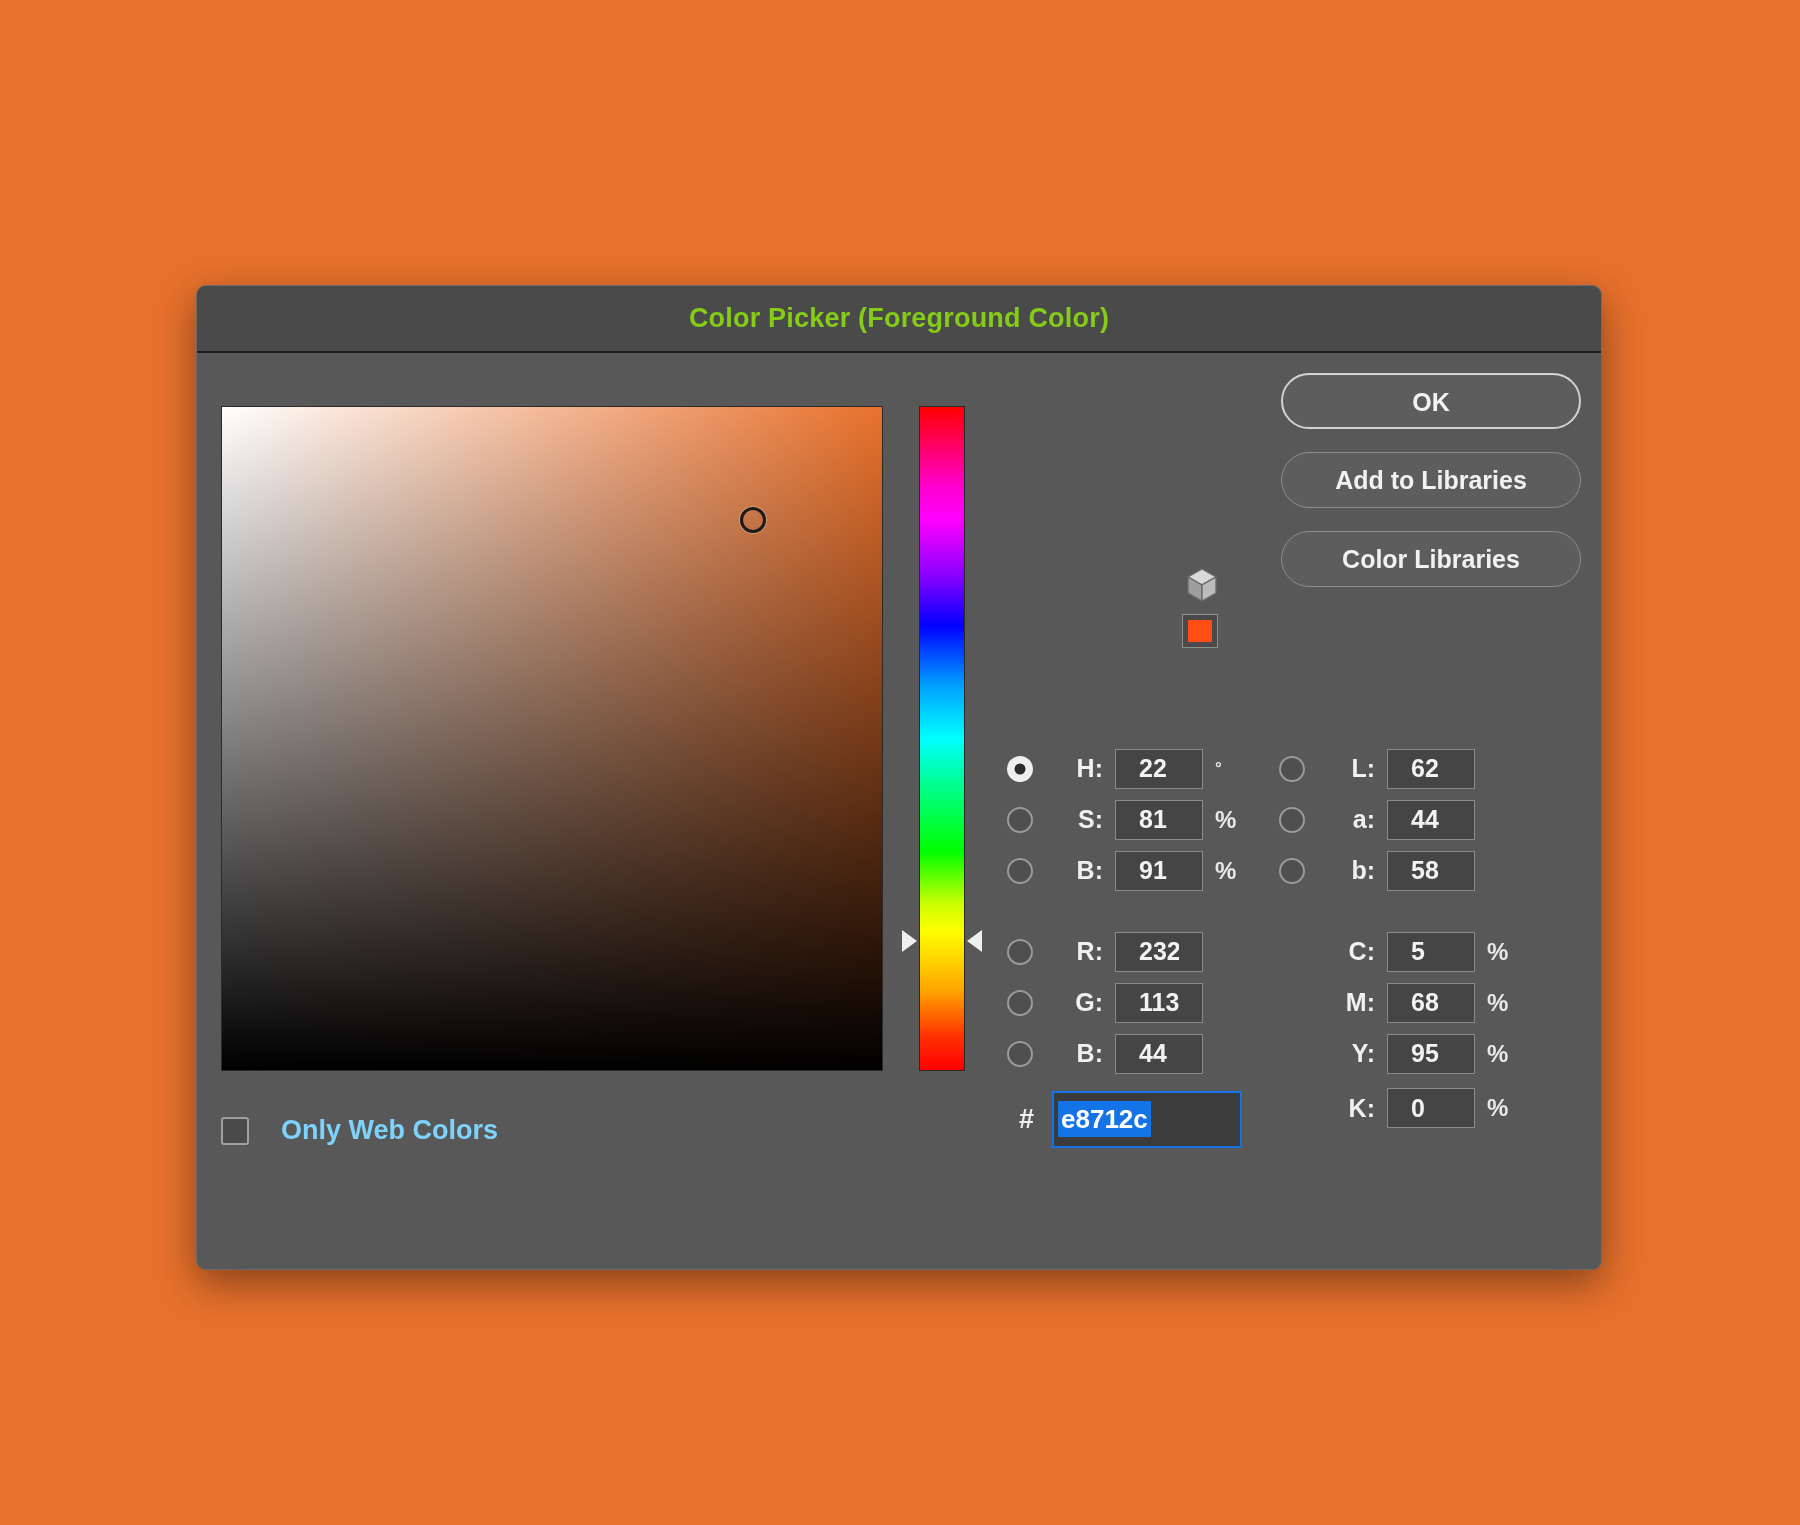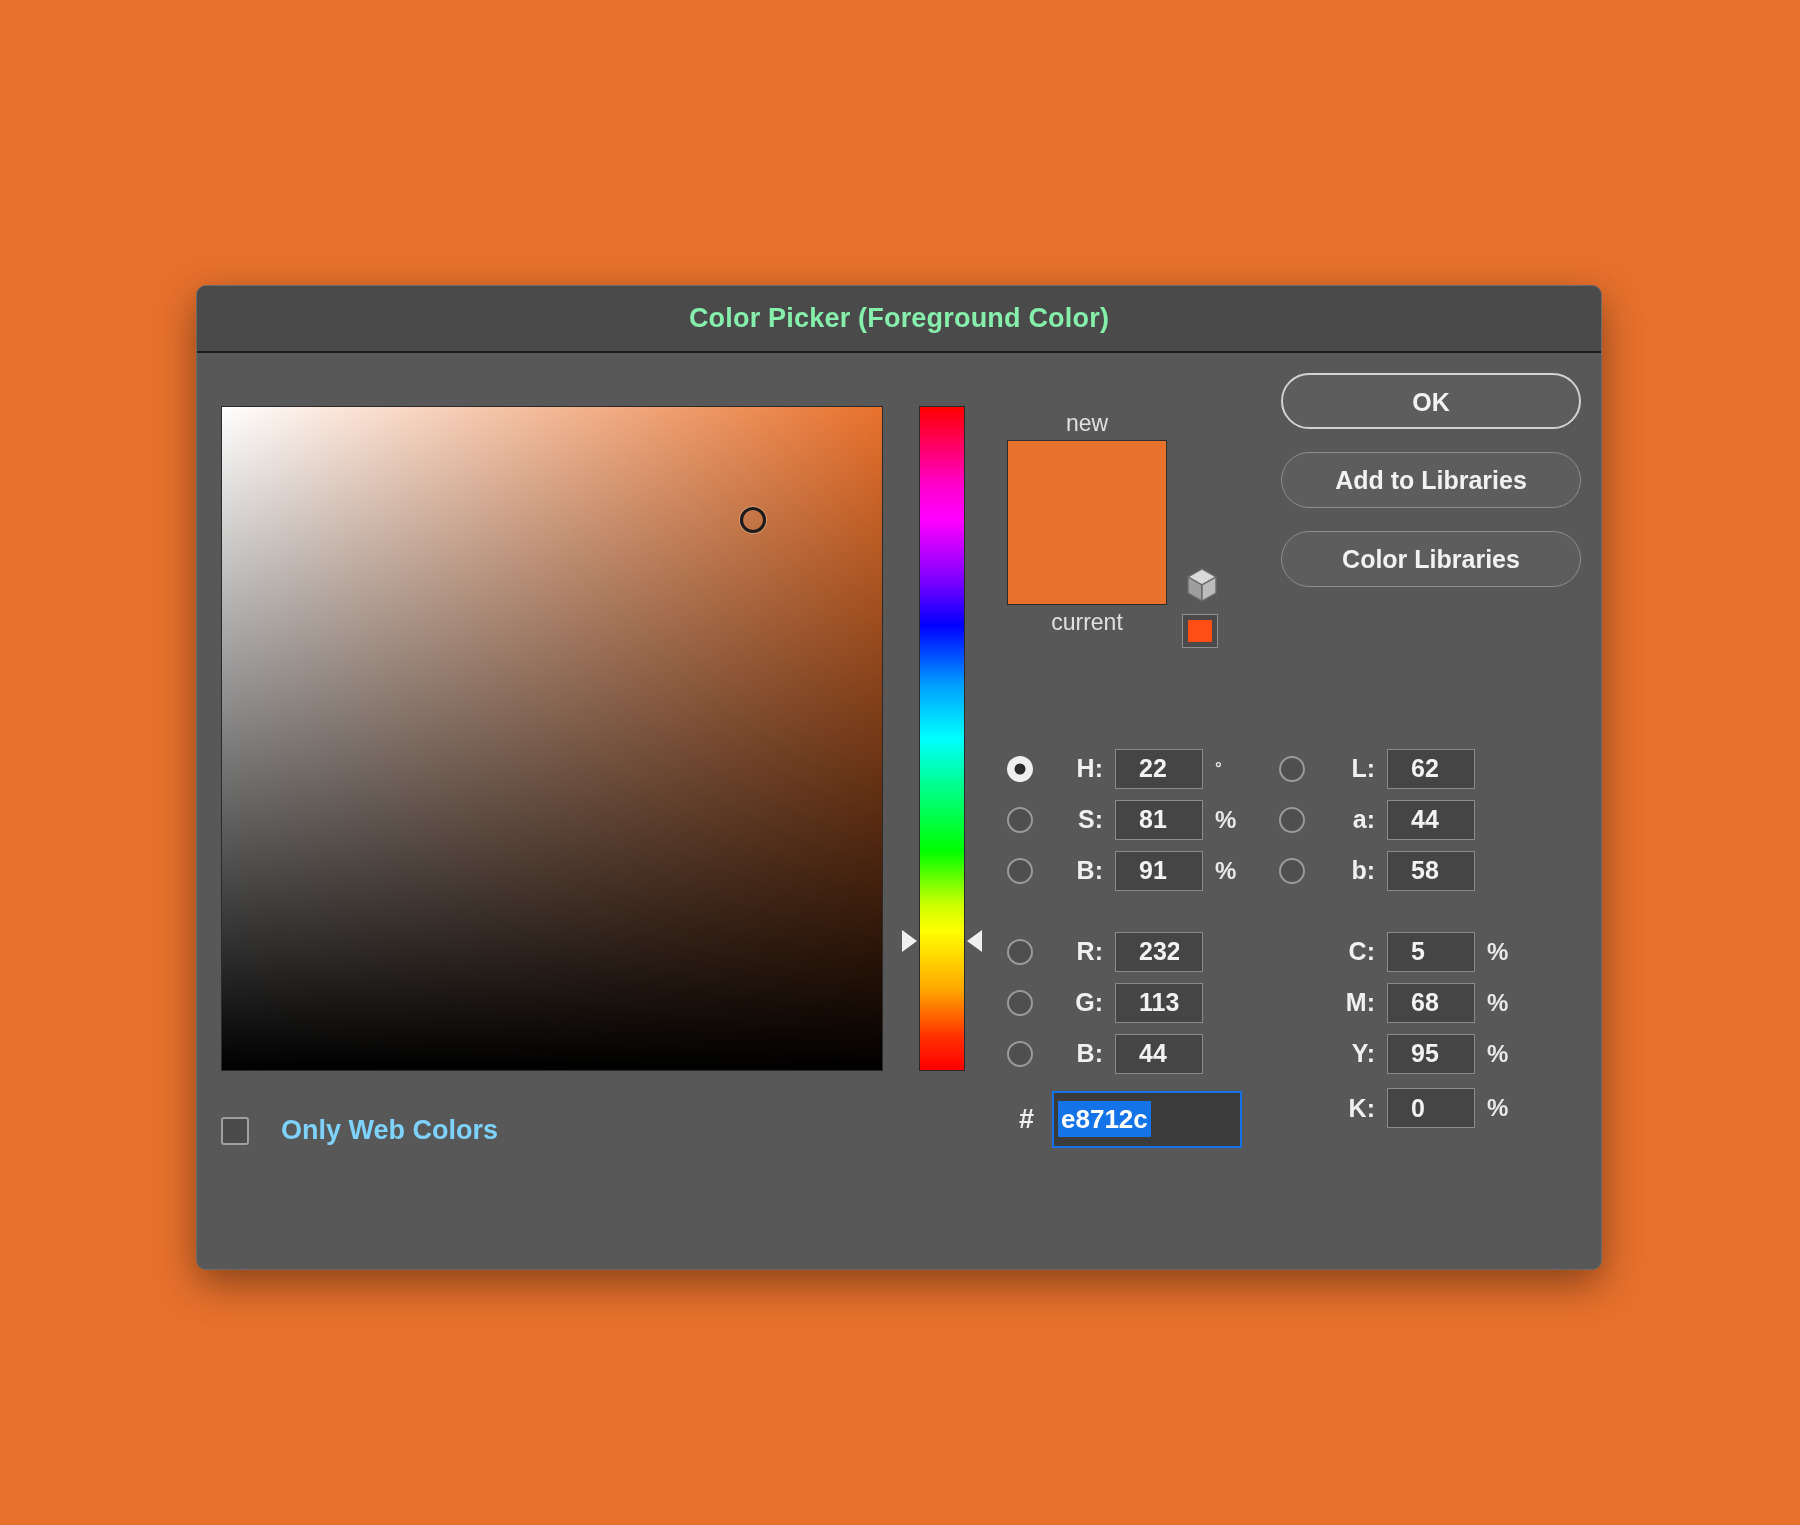--- a/index.html
+++ b/index.html
@@ -33,21 +33,21 @@
   
   #titlebar {
     height: 67px;
     background: #4a4a4a;
     border-bottom: 2px solid #1c1c1c;
     display: flex;
     align-items: center;
     justify-content: center;
   }
   #titlebar .title {
-    color: #86efac;
+    color: #84cc16;
     font-size: 27px;
     font-weight: bold;
     letter-spacing: 0.2px;
   }
 
   
   #dialog-body {
     position: relative;
     height: calc(100% - 67px);
     background: #585858;
@@ -335,28 +335,20 @@
       <div id="sv-inner" style="background: linear-gradient(to top, rgb(0, 0, 0) 0%, rgba(0, 0, 0, 0) 100%), linear-gradient(to right, rgb(255, 255, 255) 0%, rgb(232, 113, 44) 100%);"></div>
       <div id="sv-cursor" style="left: 80.5%; top: 17%;"></div>
     </div>
 
     <div id="hue-wrap">
       <div id="hue-strip"></div>
       <div class="hue-arrow left" id="hue-arrow-left" style="top: calc(80.5% - 11px);"></div>
       <div class="hue-arrow right" id="hue-arrow-right" style="top: calc(80.5% - 11px);"></div>
     </div>
 
-    <div id="preview-block">
-      <div class="lbl">new</div>
-      <div id="swatch-pair">
-        <div id="swatch-new" style="background: rgb(232, 113, 44);"></div>
-        <div id="swatch-current" style="background: rgb(232, 113, 44);"></div>
-      </div>
-      <div class="lbl">current</div>
-    </div>
 
     <div id="gamut-icons">
       <svg id="cube-icon" width="40" height="40" viewBox="0 0 40 40">
         <polygon points="20,4 34,12 20,20 6,12" fill="#d9d9d9" stroke="#6a6a6a" stroke-width="1.4"></polygon>
         <polygon points="6,12 20,20 20,36 6,28" fill="#9e9e9e" stroke="#6a6a6a" stroke-width="1.4"></polygon>
         <polygon points="34,12 34,28 20,36 20,20" fill="#bcbcbc" stroke="#6a6a6a" stroke-width="1.4"></polygon>
       </svg>
       <div id="websafe-swatch">
         <i style="background: rgb(255, 77, 22);"></i>
       </div>

